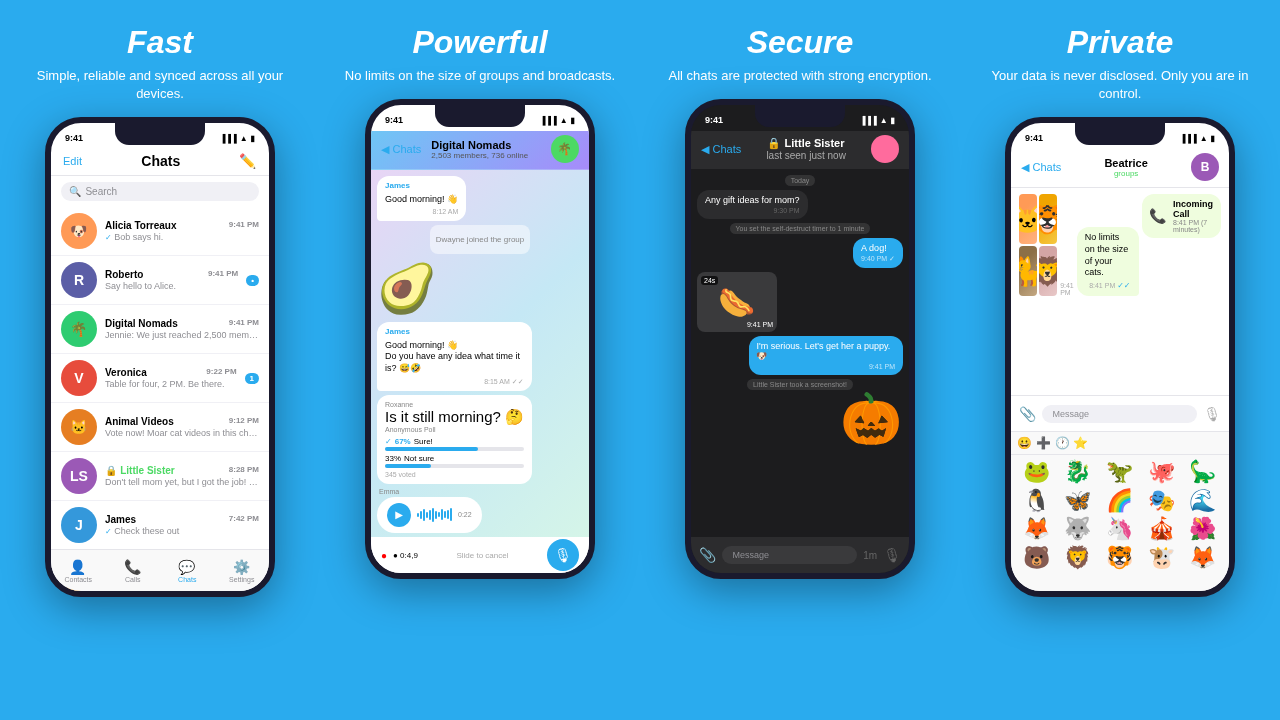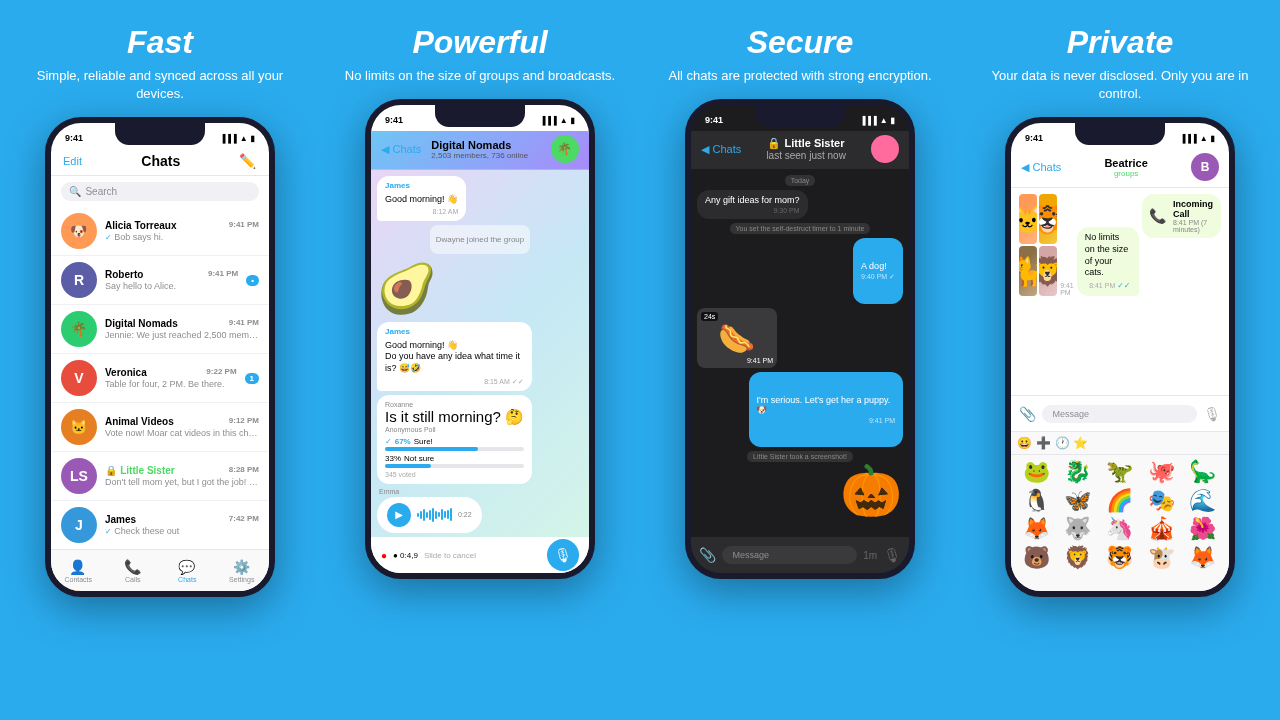--- a/index.html
+++ b/index.html
@@ -367,21 +367,21 @@
       padding: 5px 8px;
       font-size: 9px;
       max-width: 75%;
       align-self: flex-start;
     }
 
     .dark-outgoing {
       background: #2AABEE;
       color: #fff;
       border-radius: 12px;
-      padding: 23px 8px;
+      padding: 5px 8px;
       font-size: 9px;
       max-width: 75%;
       align-self: flex-end;
     }
 
     .video-thumb {
       width: 80px;
       height: 60px;
       background: #3a3a3c;
       border-radius: 8px;
@@ -782,21 +782,21 @@
           </div>
           <span style="font-size:7px;color:#888">0:22</span>
         </div>
       </div>
 
     </div>
 
     <div class="record-bar">
       <span class="record-dot">●</span>
       <span>● 0:4,9</span>
-      <span style="flex:1;text-align:left;font-size:8px;color:#aaa">Slide to cancel</span>
+      <span style="flex:1;text-align:center;font-size:8px;color:#aaa">Slide to cancel</span>
       <div class="mic-btn">🎙</div>
     </div>
 
   </div>
 </div>
 
 <div class="panel">
   <div class="panel-title">Secure</div>
   <div class="panel-subtitle">All chats are protected
 with strong encryption.</div>

